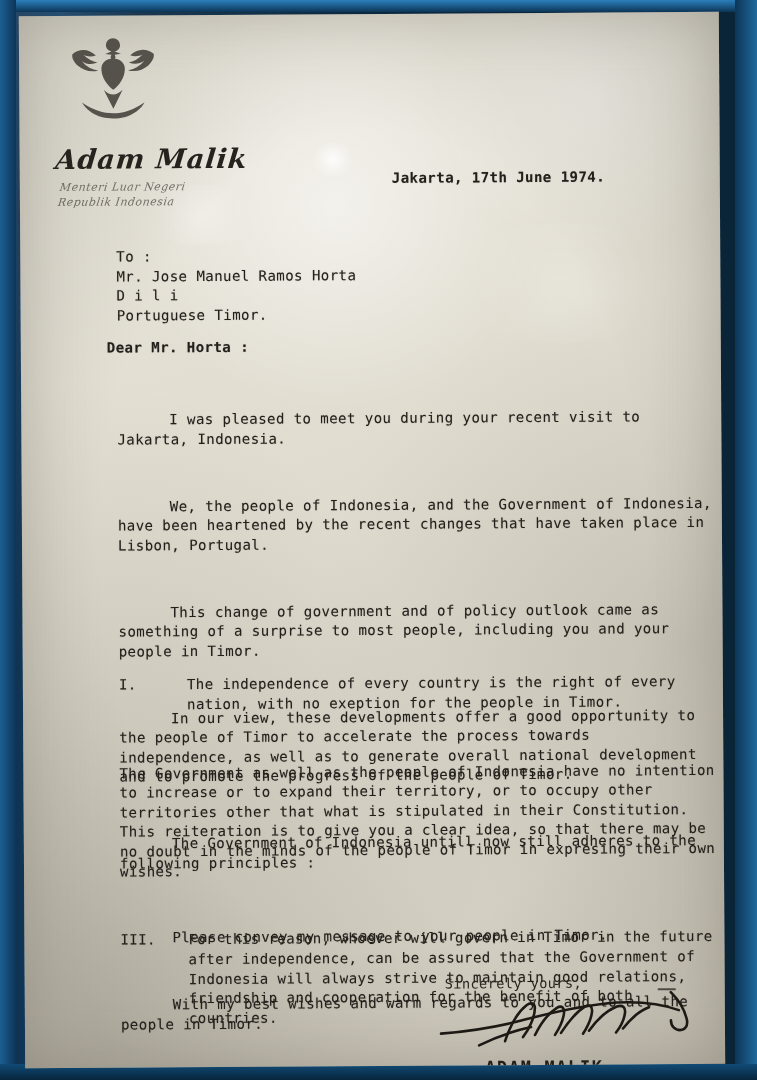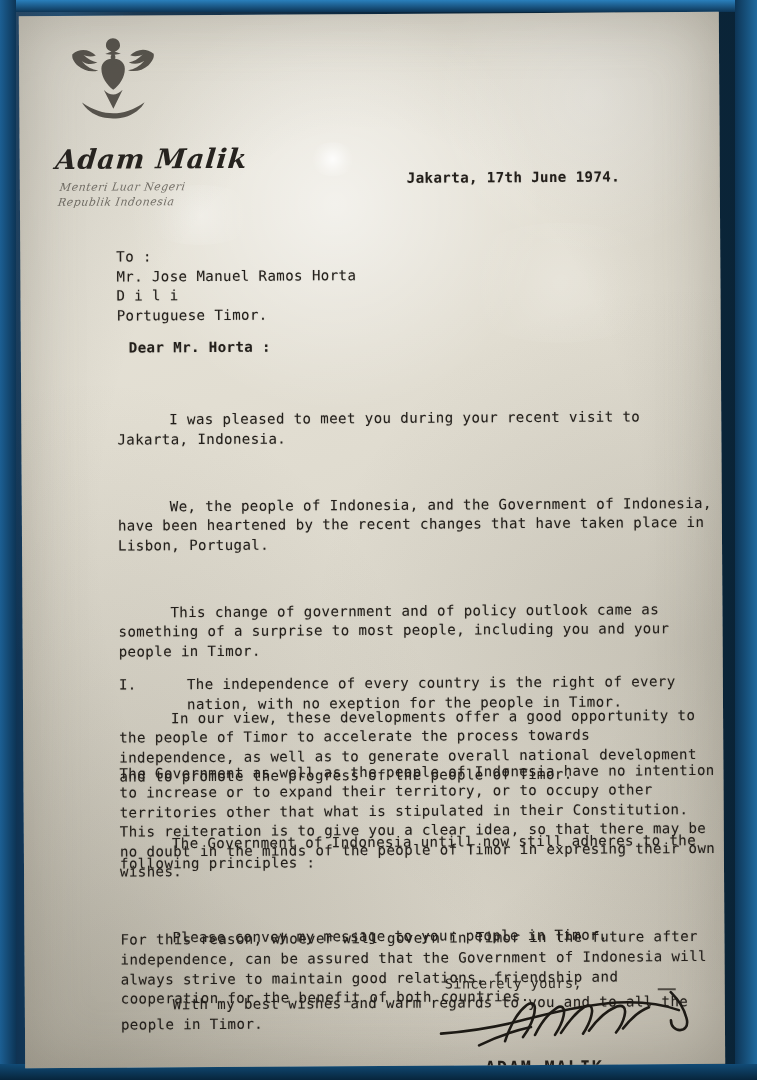--- a/index.html
+++ b/index.html
@@ -125,32 +125,32 @@
     font-family: "DejaVu Sans Mono", monospace;
     font-size: 14.1px;
     line-height: 19.6px;
     letter-spacing: 0.4px;
     color: #231f1b;
     white-space: pre-wrap;
     text-shadow: 0 0 1px rgba(40,36,30,0.35);
   }
   #dateline {
     position: absolute;
-    left: 387px;
+    left: 372px;
     top: 155px;
     font-weight: 600;
   }
   #addressee {
     position: absolute;
     left: 96px;
     top: 232px;
   }
   #salutation {
     position: absolute;
-    left: 108px;
+    left: 86px;
     top: 323px;
     font-weight: 600;
   }
   #paragraphs {
     position: absolute;
     left: 96px;
     top: 356px;
     width: 594px;
   }
   #paragraphs p {
@@ -290,20 +290,21 @@
 
       <div id="principles" class="tw">
         <div class="principle">
           <div class="principle-num">I.</div>
           <div class="principle-text">The independence of every country is the right of every nation, with no exeption for the people in Timor.</div>
         </div>
         <div class="principle">
           <div class="principle-text">The Government as well as the people of Indonesia have no intention to increase or to expand their territory, or to occupy other territories other that what is stipulated in their Constitution. This reiteration is to give you a clear idea, so that there may be no doubt in the minds of the people of Timor in expresing their own wishes.</div>
         </div>
         <div class="principle">
+          <div class="principle-num">III.</div>
           <div class="principle-text">For this reason, whoever will govern in Timor in the future after independence, can be assured that the Government of Indonesia will always strive to maintain good relations, friendship and cooperation for the benefit of both countries.</div>
         </div>
       </div>
 
       <div id="closing-paragraphs" class="tw">
         <p>Please convey my message to your people in Timor.</p>
         <p>With my best wishes and warm regards to you and to all the people in Timor.</p>
       </div>
 
       <div id="signoff">

